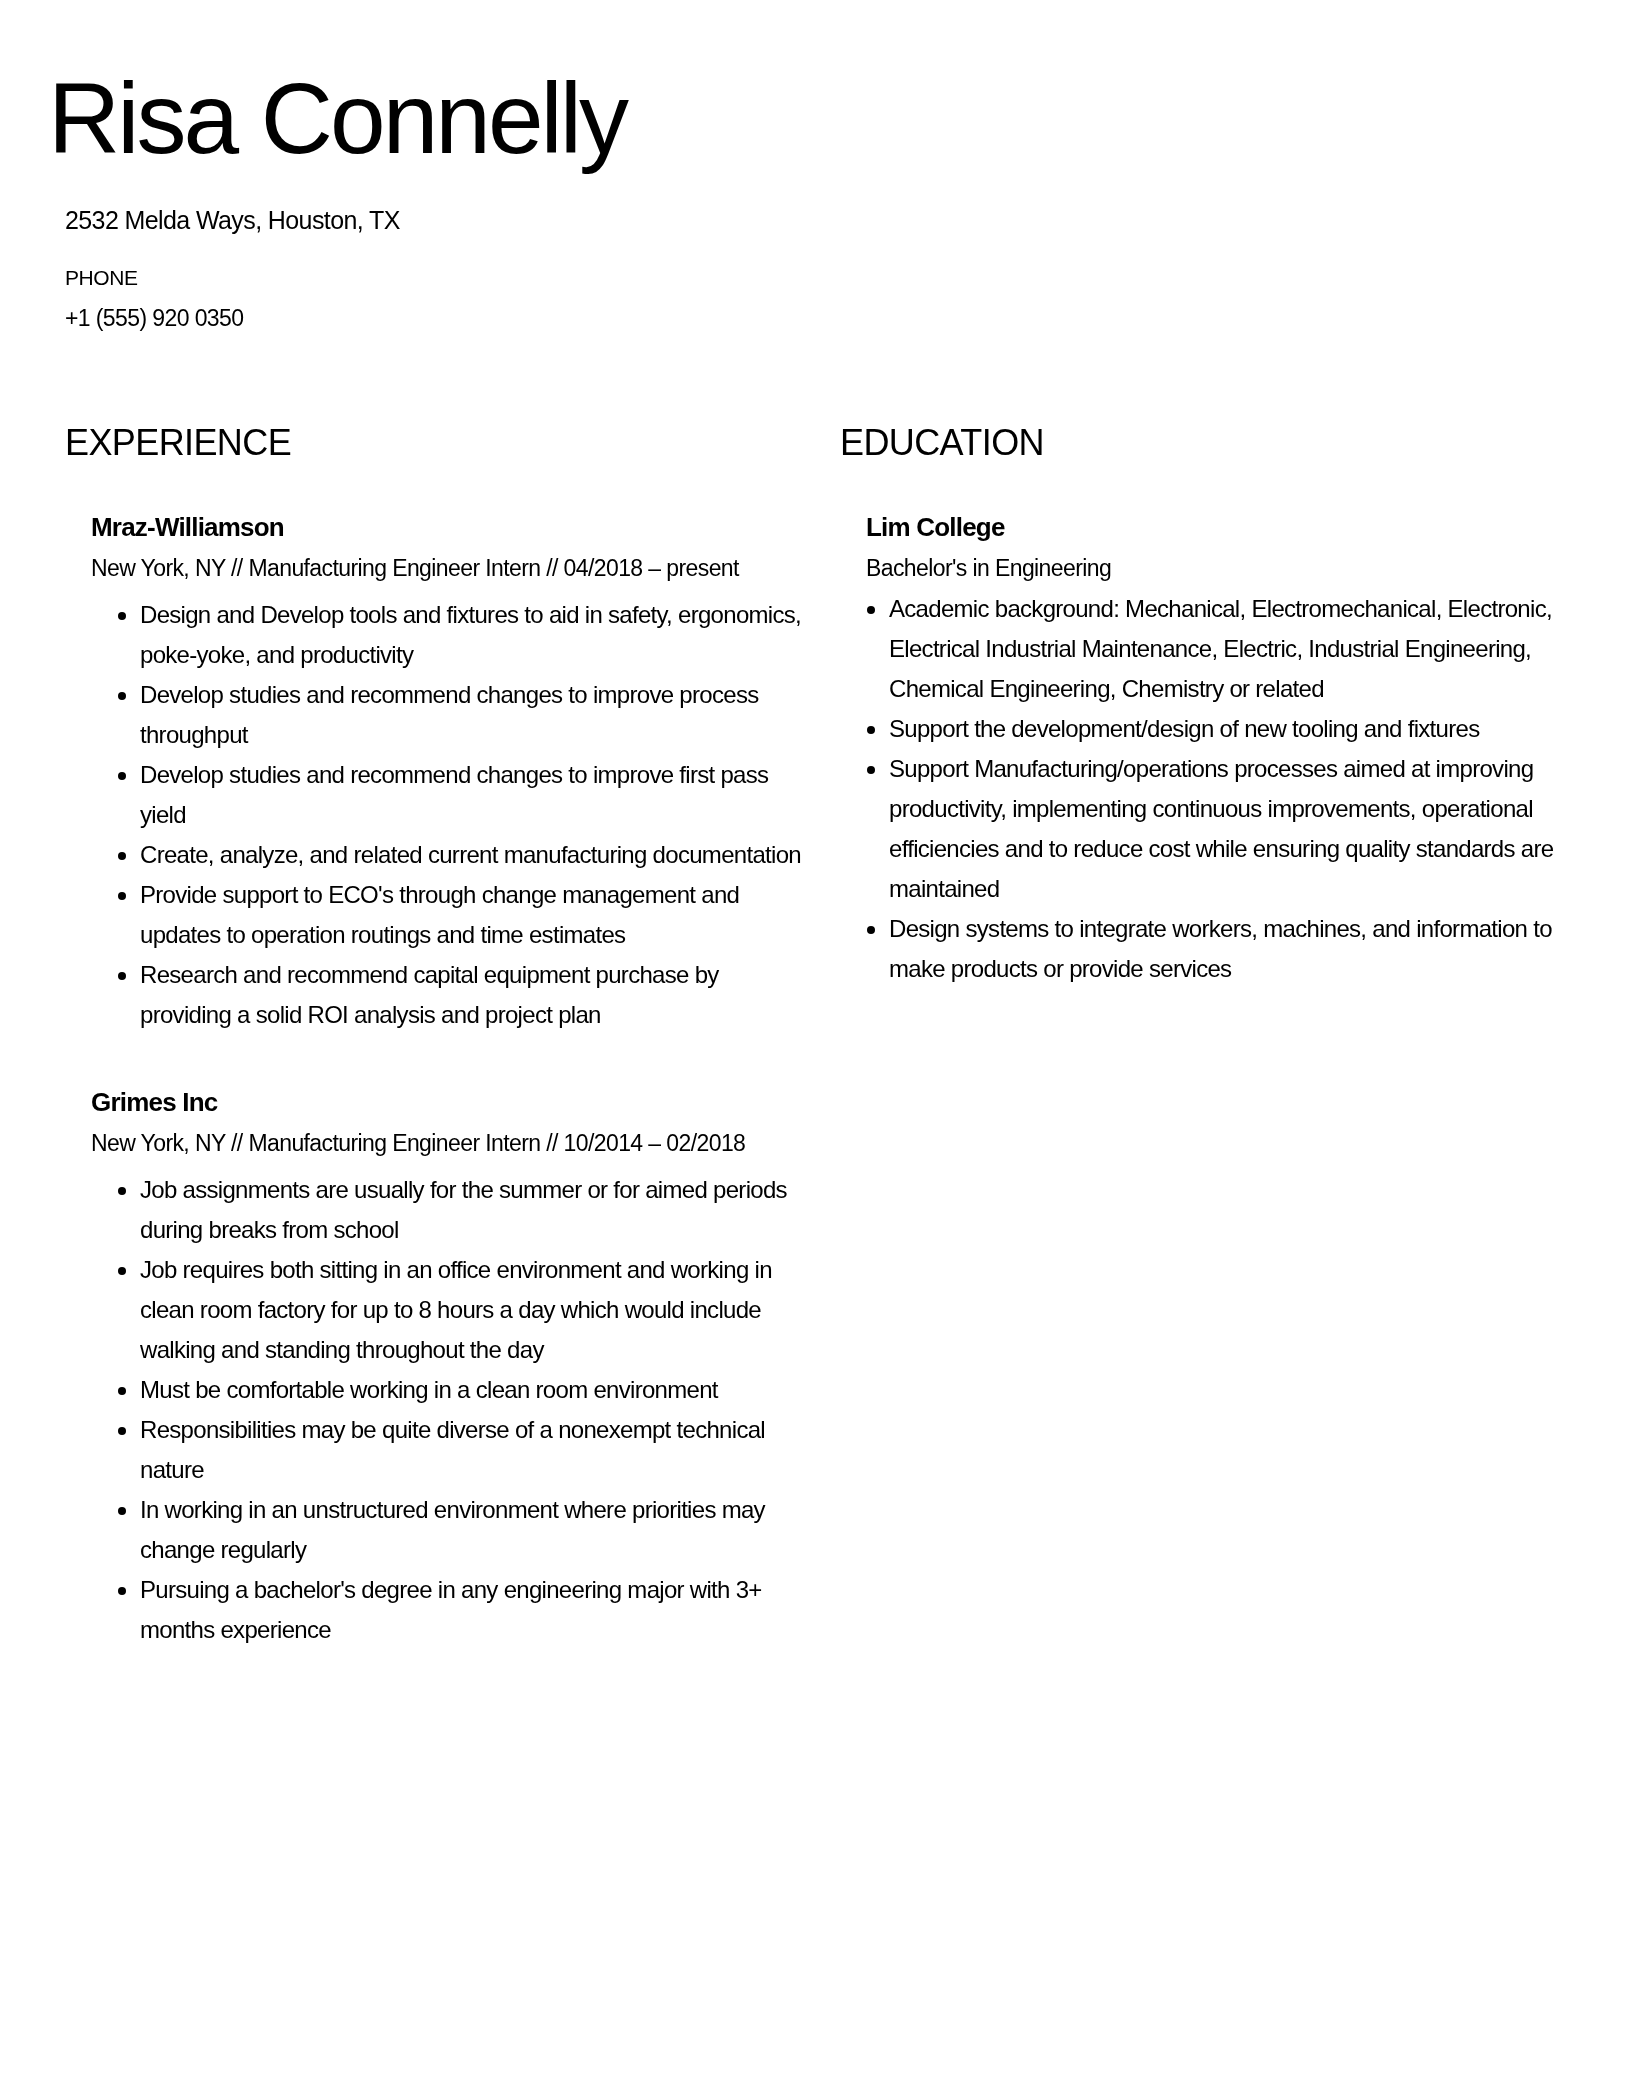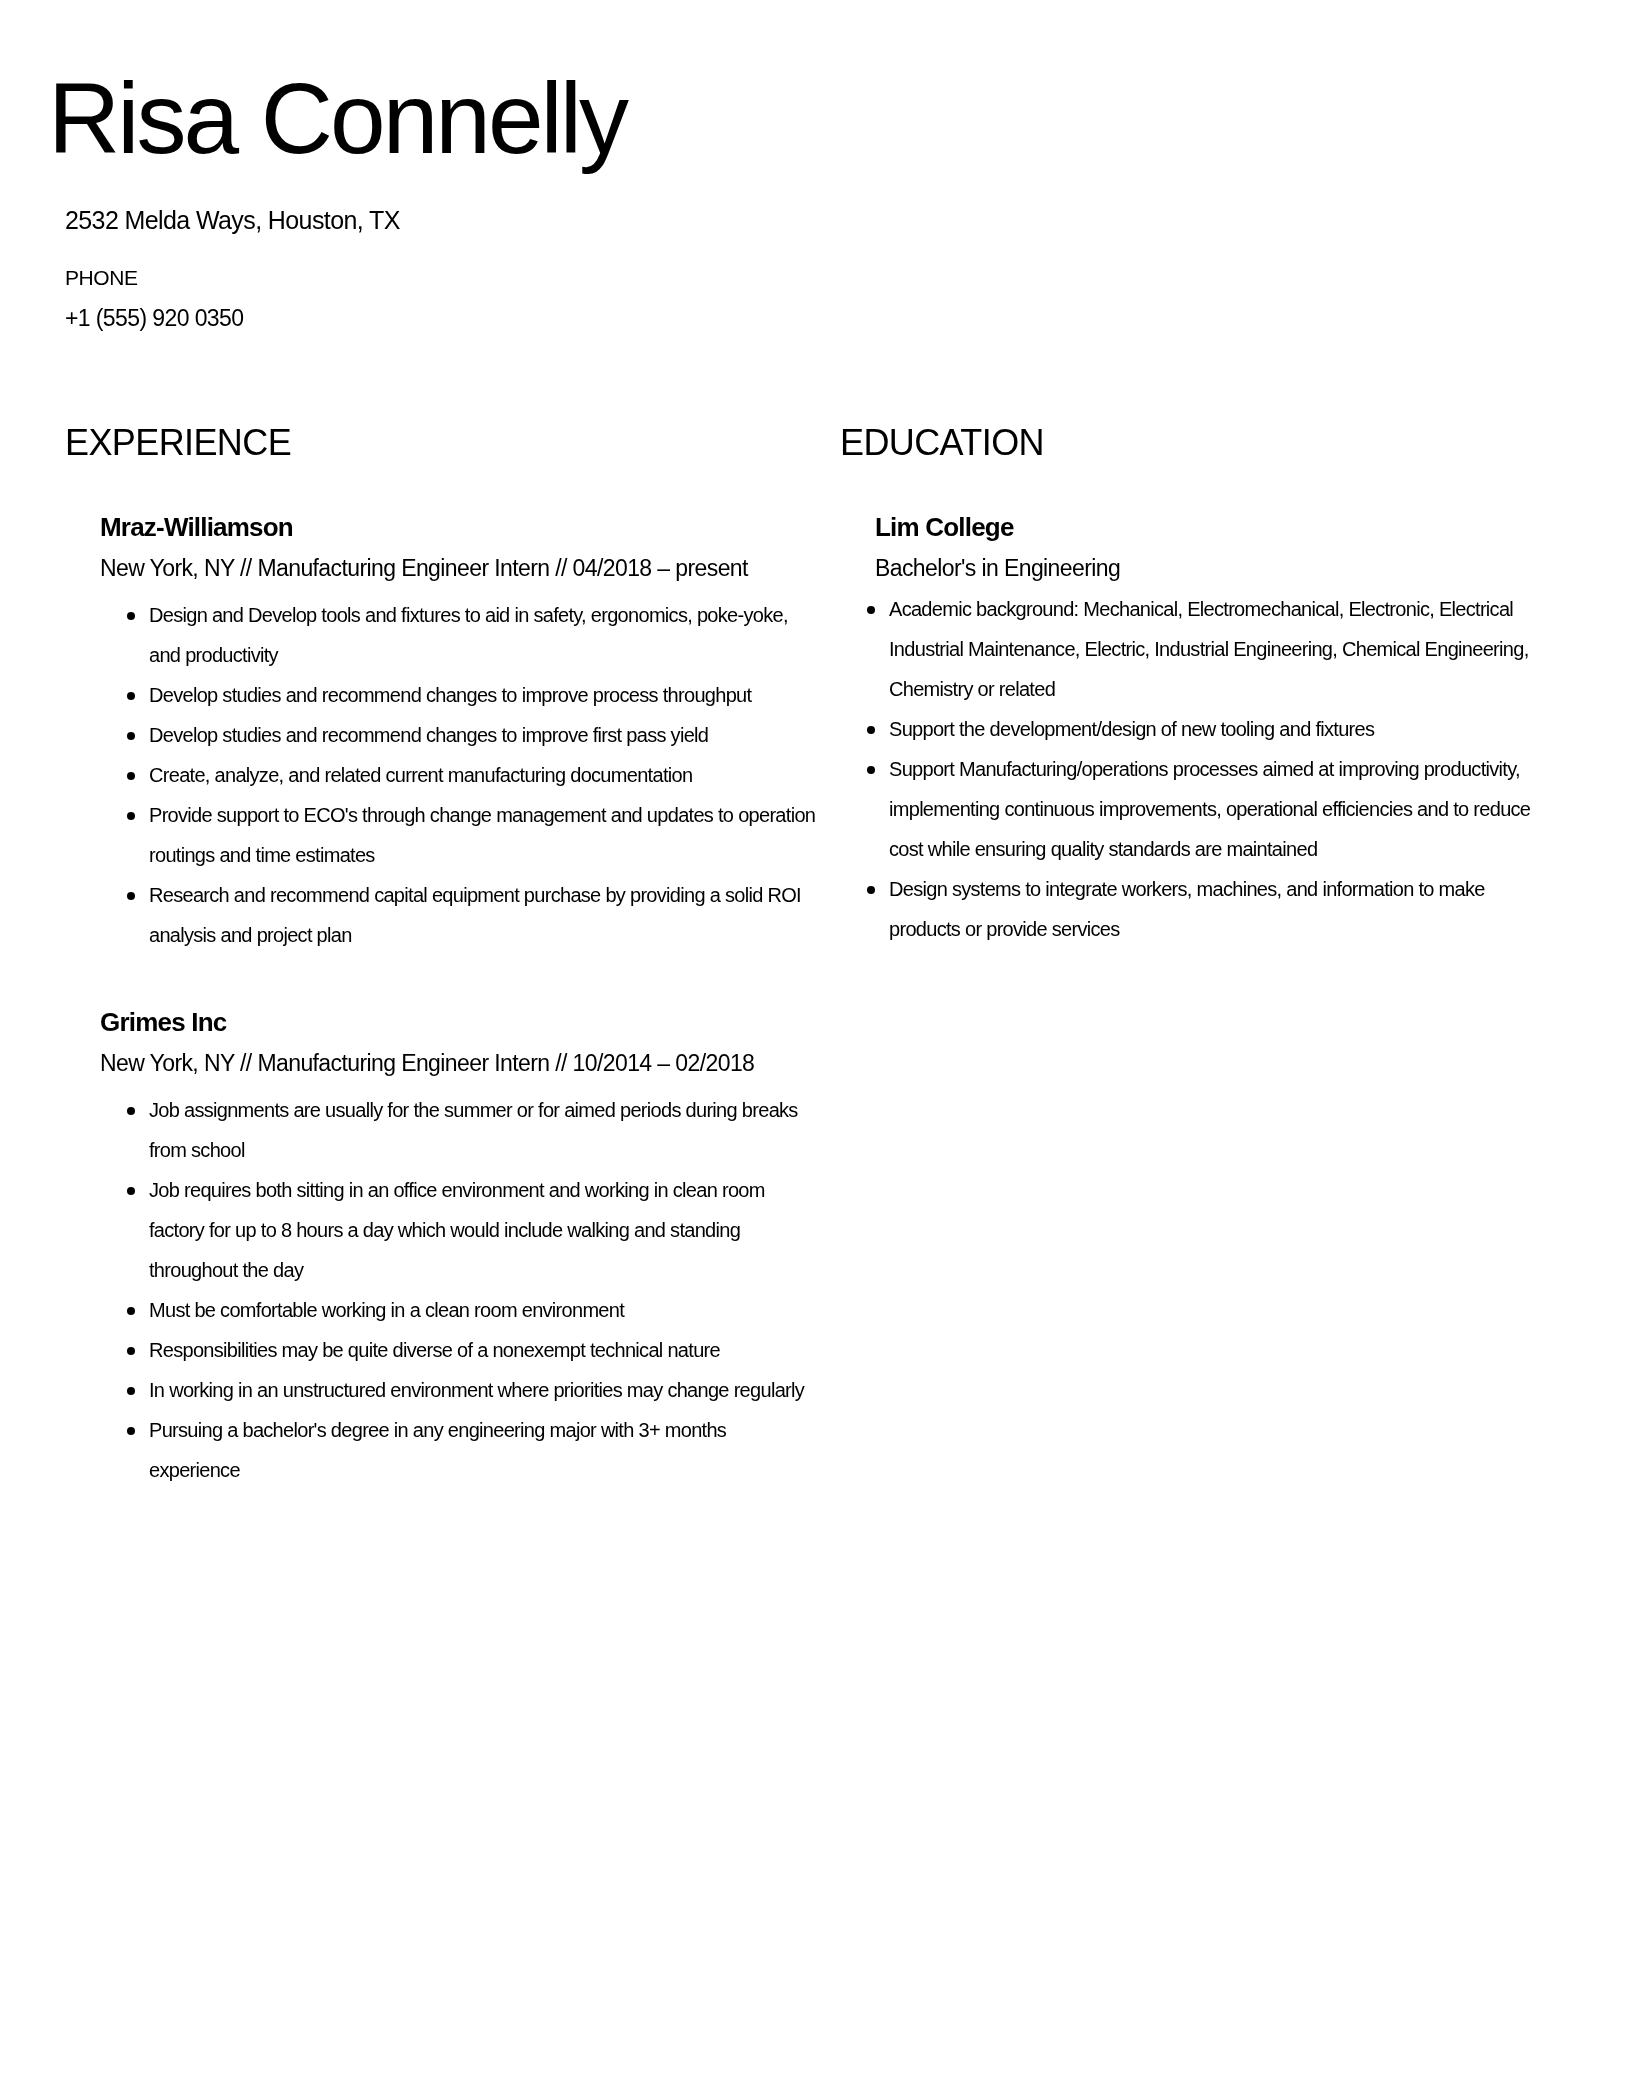--- a/index.html
+++ b/index.html
@@ -24,35 +24,35 @@
     position: absolute; left: 65px; top: 303px;
     font-size: 23px; line-height: 30px; letter-spacing: -0.6px;
   }
   .col { position: absolute; top: 425px; }
   .col-left { left: 65px; width: 730px; }
   .col-right { left: 840px; width: 740px; }
   .section-heading {
     font-size: 36px; line-height: 36px; letter-spacing: -0.6px;
     margin: 0; font-weight: normal; text-transform: none;
   }
-  .entry { margin-left: 35px; }
+  .entry { margin-left: 26px; }
   .entry-title {
     font-size: 26px; line-height: 36px; font-weight: bold; letter-spacing: -0.8px;
     margin: 0;
   }
   .entry-meta {
     font-size: 23px; line-height: 41px; letter-spacing: -0.6px;
     width: 660px; margin: 3px 0 0 0;
   }
   ul.bullets {
     list-style: none; margin: 0; padding: 0;
   }
   ul.bullets li {
     position: relative; padding-left: 49px;
-    font-size: 20px; line-height: 40px; letter-spacing: -0.7px;
+    font-size: 24px; line-height: 40px; letter-spacing: -0.7px;
   }
   ul.bullets li .dot {
     position: absolute; left: 27px; top: 17px;
     width: 8px; height: 8px; border-radius: 50%; background: #000;
   }
   .exp-list .bullets { width: 720px; margin-top: 6px; }
   .exp-entry-1 { margin-top: 48px; }
   .exp-entry-2 { margin-top: 49px; }
   .edu-entry { margin-top: 48px; }
   .skills-heading { margin-top: 108px; }

